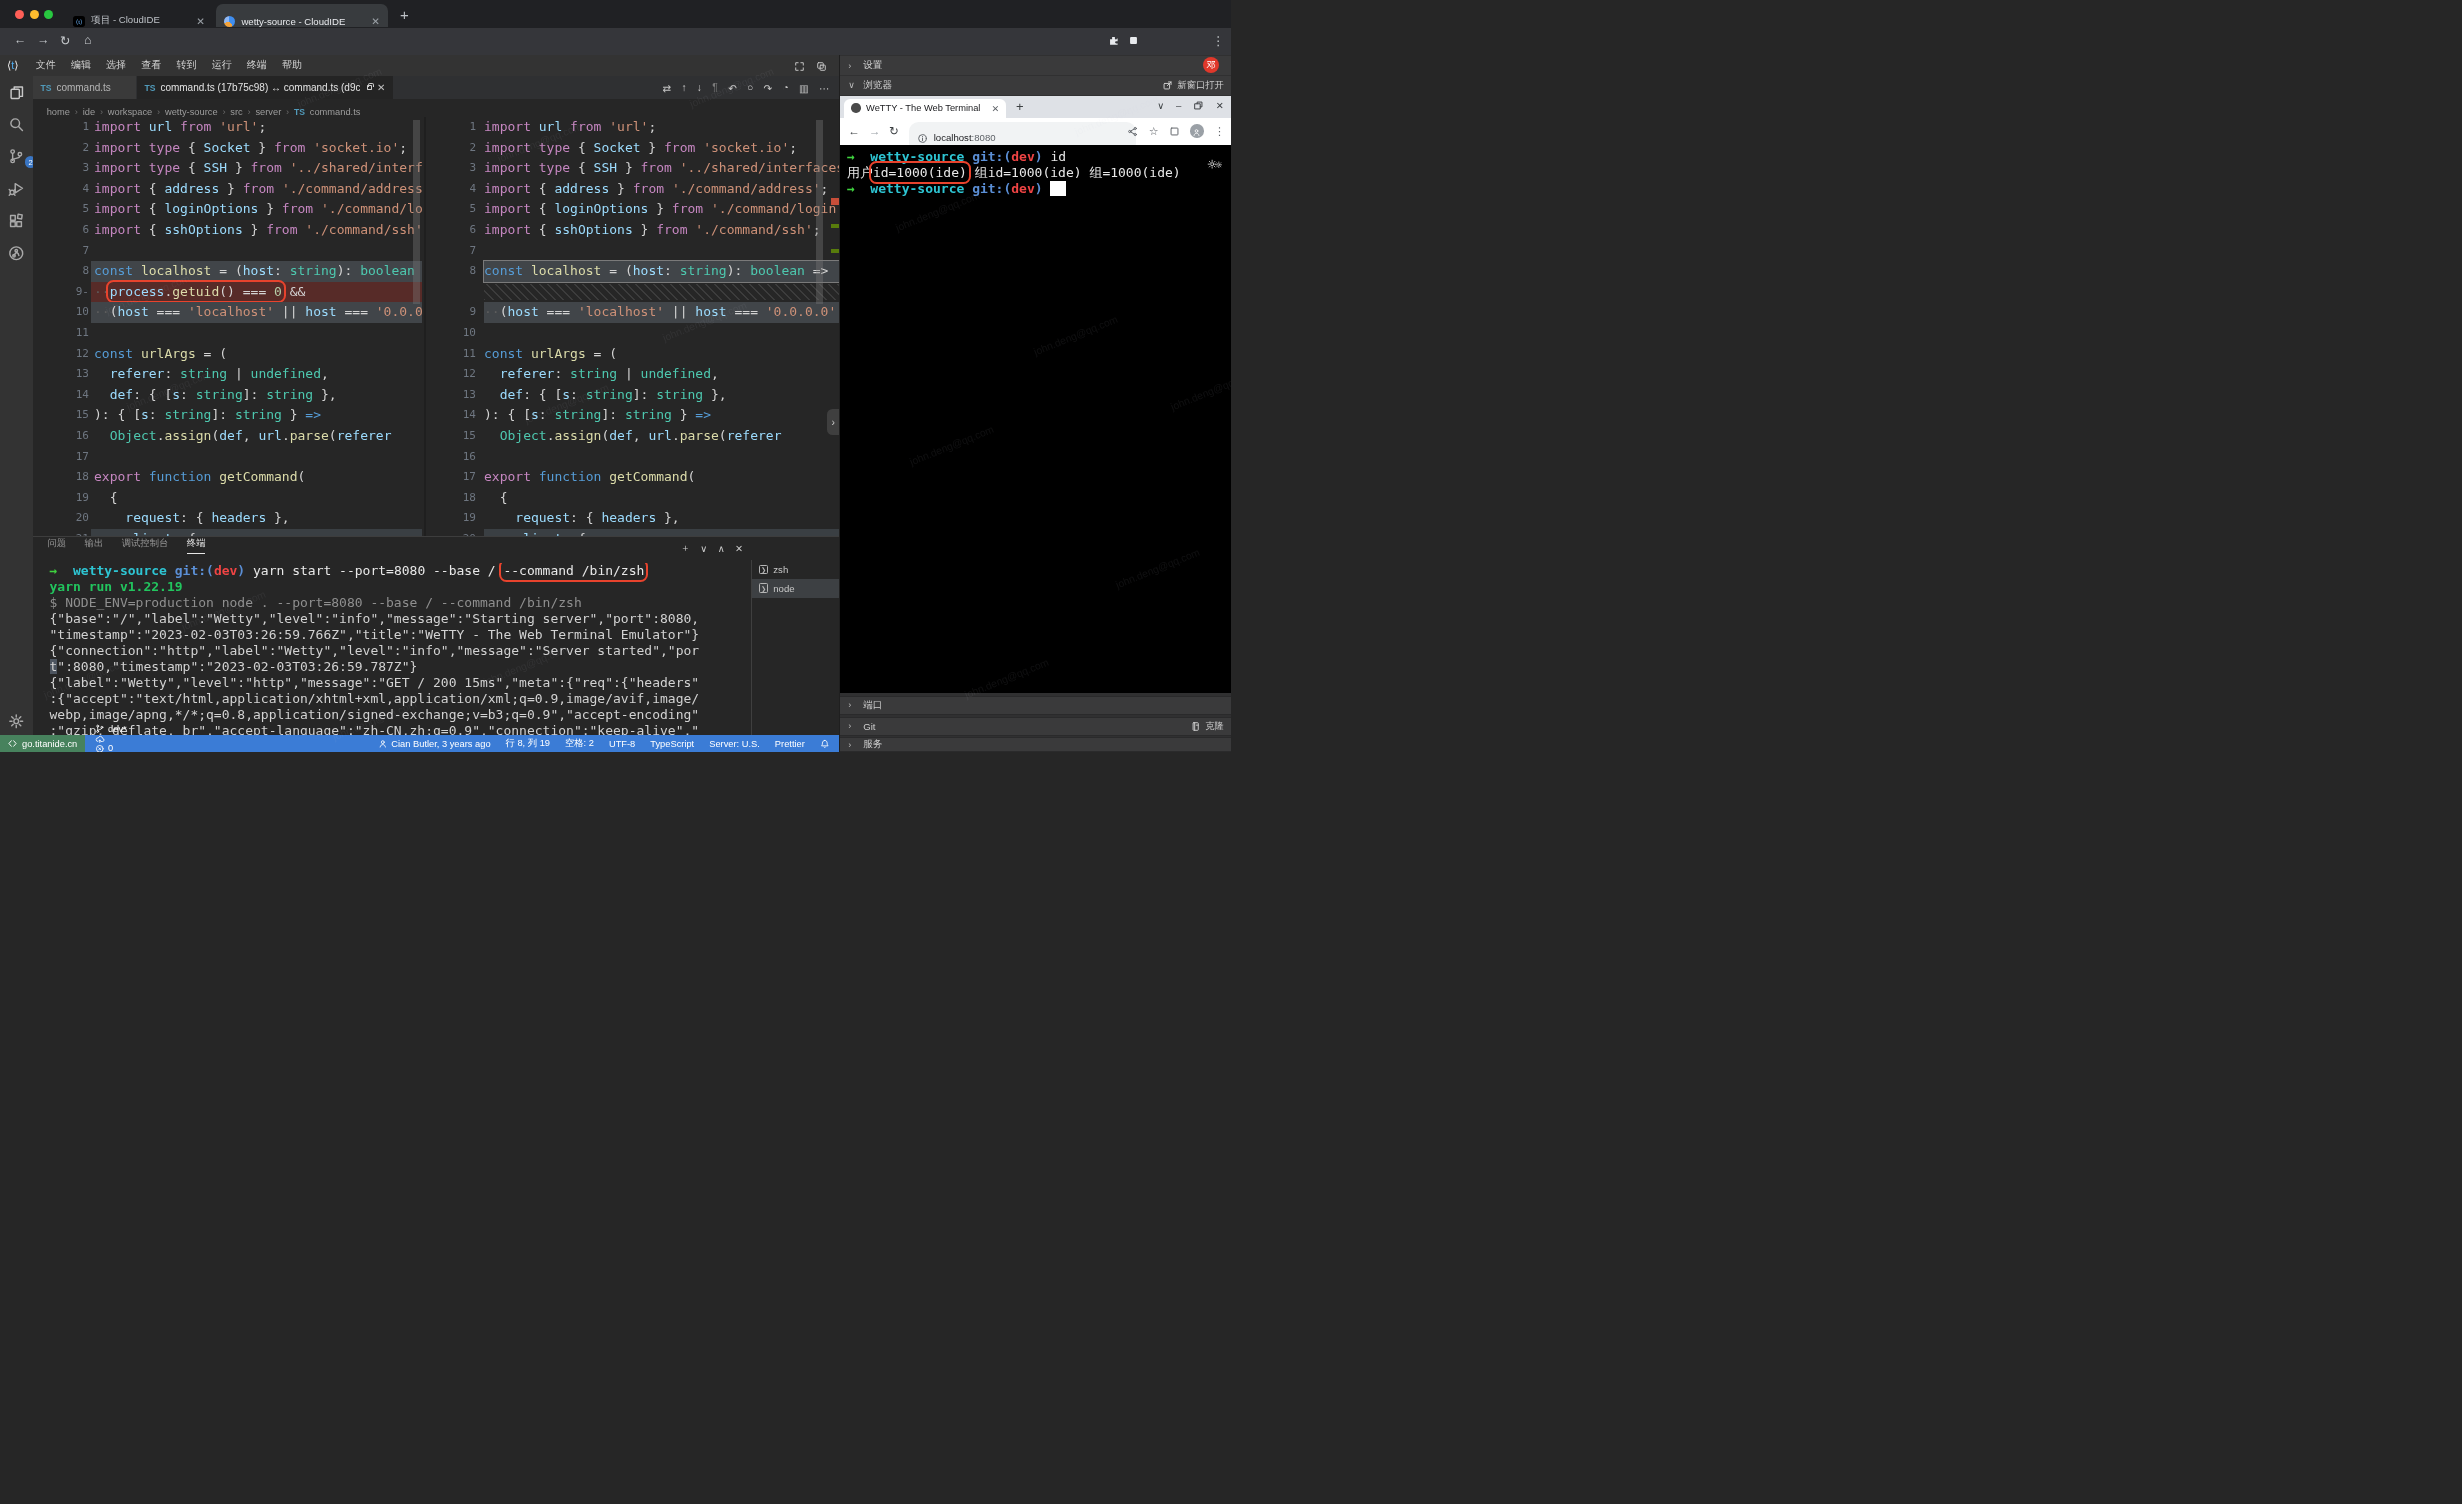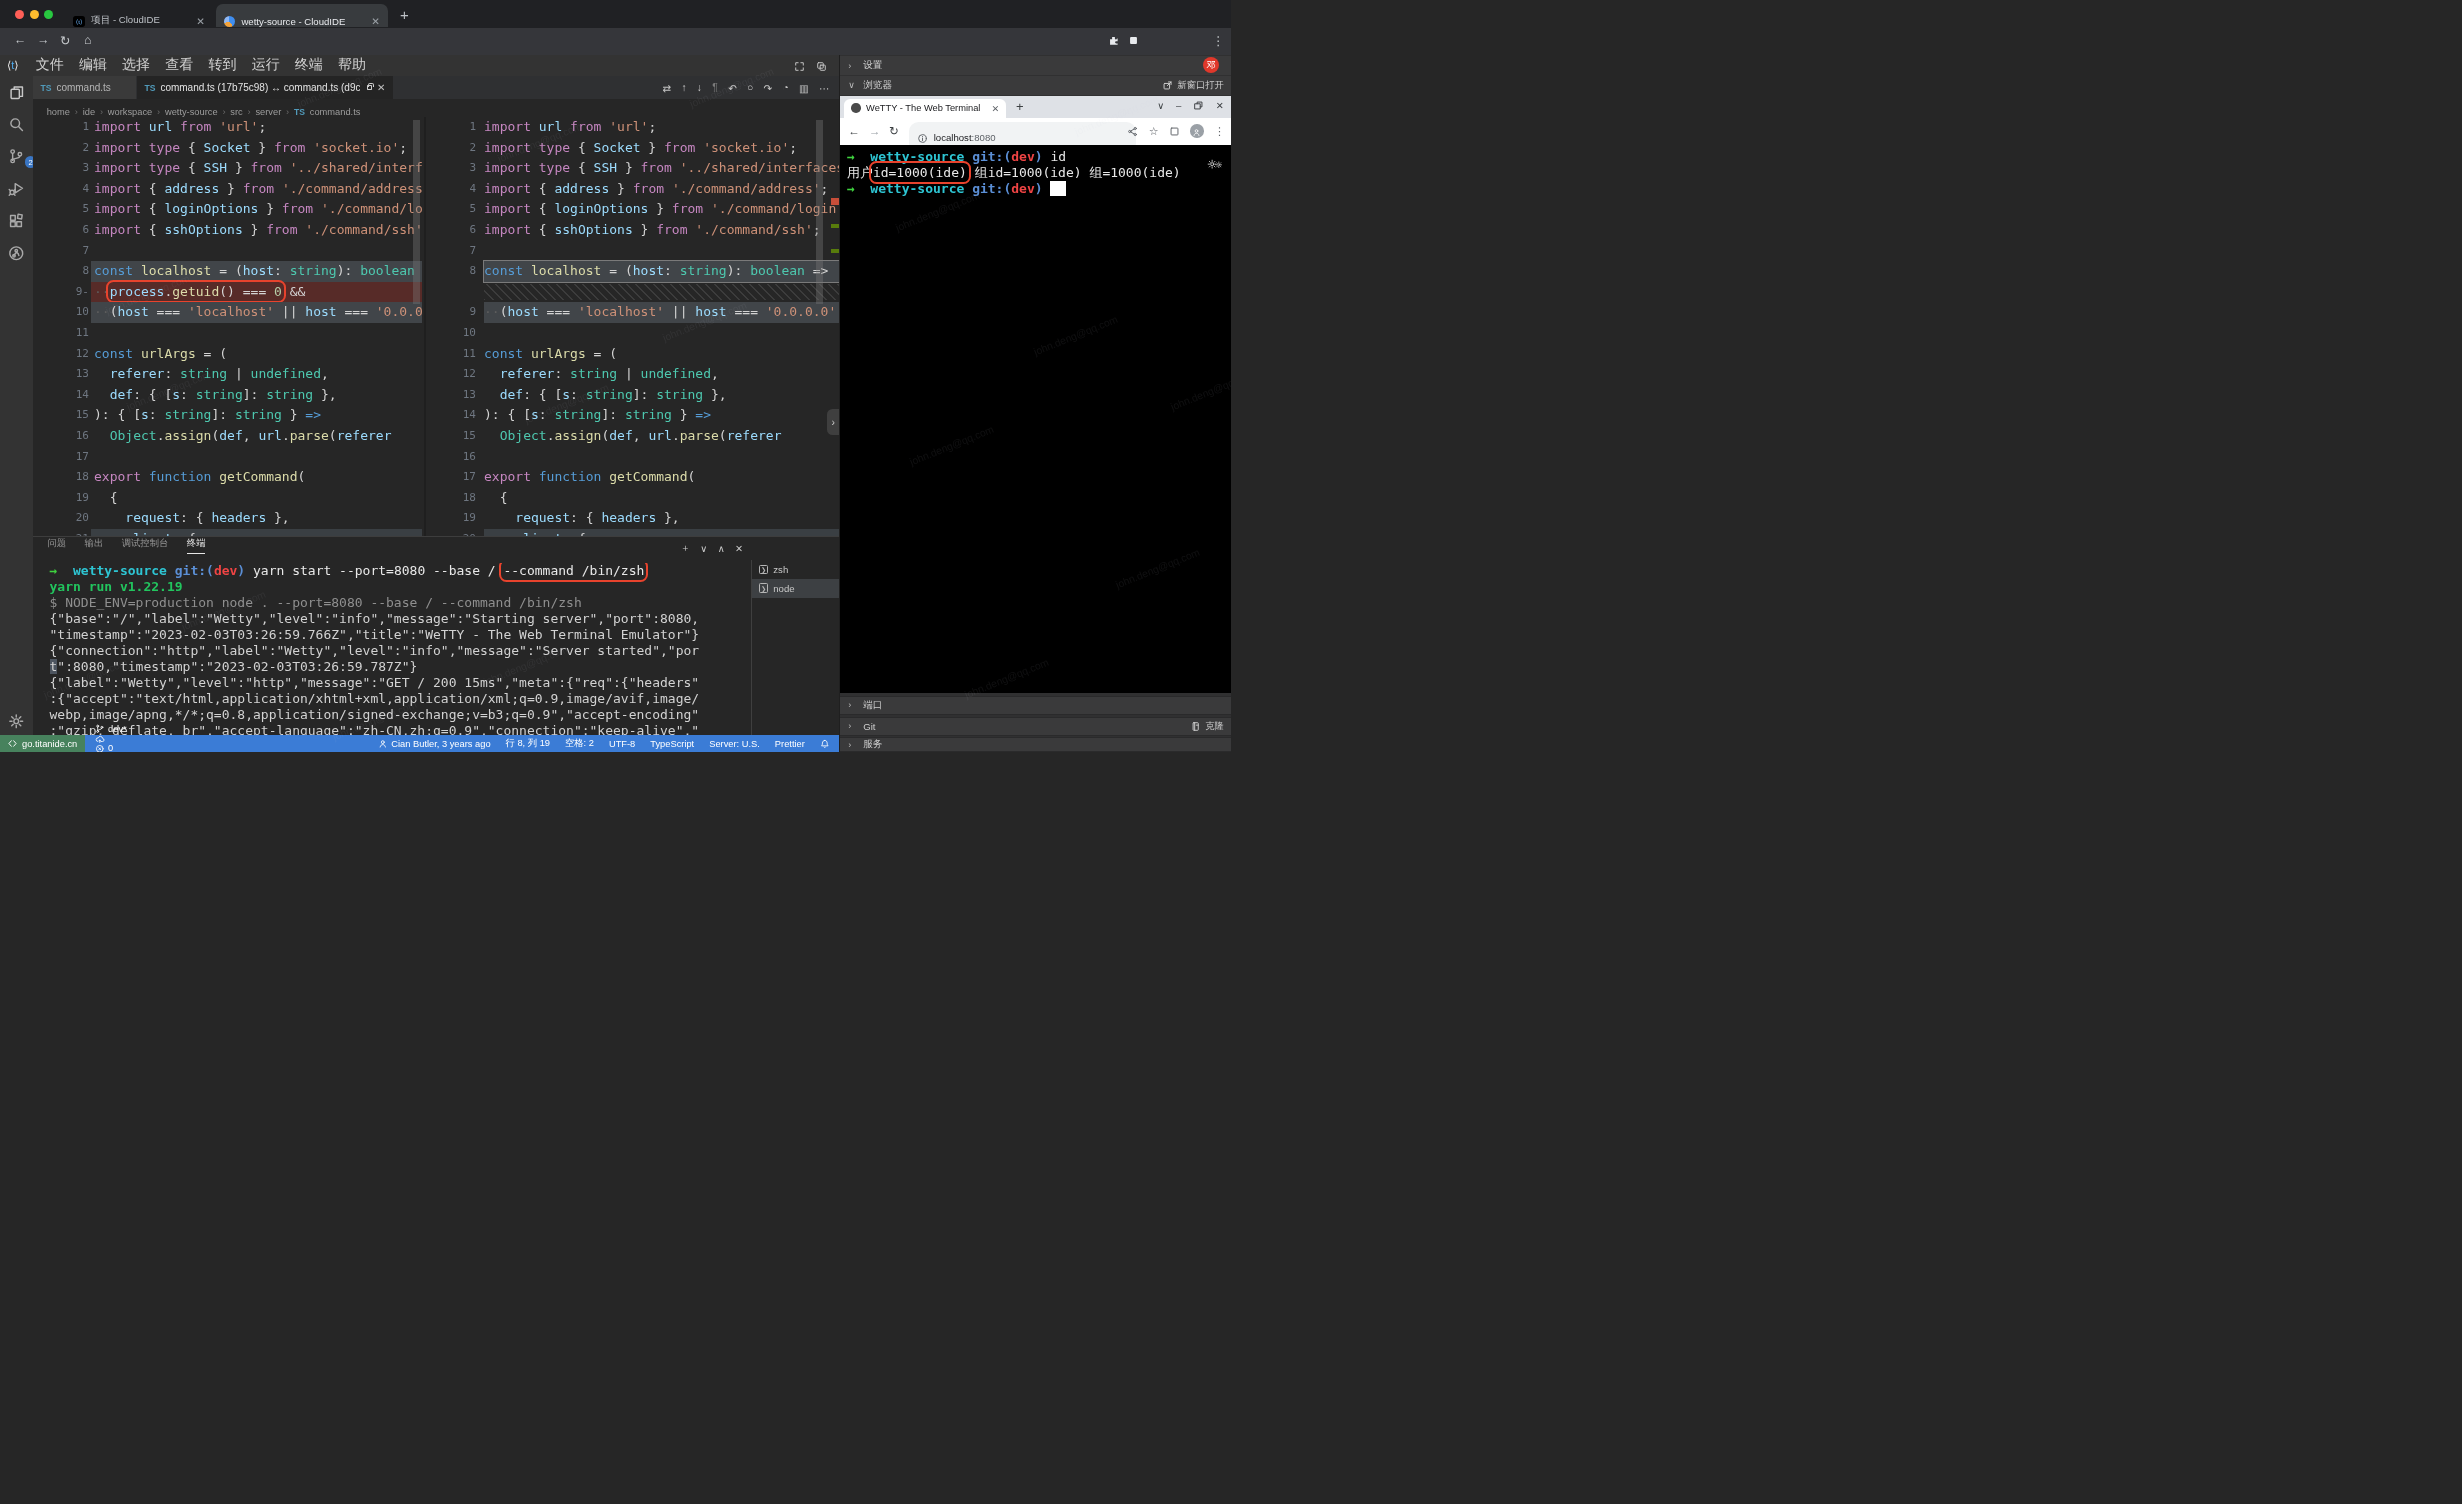--- a/index.html
+++ b/index.html
@@ -24,21 +24,21 @@
   #omni-host{color:#e8eaed;font-size:10px}#omni-path{color:#9aa0a6;font-size:10px}
   #omni-right{margin-left:auto;display:flex;gap:11.7px;color:#9aa0a6;align-items:center}
   #profile-chip{position:absolute;left:1145px;top:29.5px;width:54px;height:22px;border:1px solid #8ab4f8;border-radius:11.7px;display:flex;align-items:center;gap:4.1px;padding:0 2.1px}
   #profile-avatar{width:18px;height:18px;border-radius:50%;background:#6845c8;color:#fff;font-size:9px;display:flex;align-items:center;justify-content:center}
   #profile-status{color:#8ab4f8;font-size:9.3px}
 
   
   #menubar{position:absolute;left:0;top:55px;width:839px;height:20.6px;background:#333333;display:flex;align-items:center}
   #ide-logo{color:#e6e6e6;font-size:11px;margin:0 9.6px 0 6.9px}
   #ide-logo b{color:#4facf0;font-weight:400}
-  .menu-item{color:#d2d2d2;font-size:14px;padding:0 7.6px}
+  .menu-item{color:#d2d2d2;font-size:10px;padding:0 7.6px}
   #menubar-icons{position:absolute;right:12.4px;top:4.1px;display:flex;gap:11px;color:#c8c8c8}
 
   
   #activitybar{position:absolute;left:0;top:76px;width:33px;height:660px;background:#333333}
   .act-ic{position:absolute;left:8.2px;width:16.5px;height:16.5px;color:#a9a9a9}
   .act-badge{position:absolute;left:16.5px;top:8.2px;width:11.7px;height:11.7px;border-radius:50%;background:#3a76c4;color:#fff;font-size:7.6px;display:flex;align-items:center;justify-content:center}
 
   
   #etabs{position:absolute;left:33px;top:76px;width:806px;height:23.4px;background:#2f3032}
   .etab{position:absolute;top:0;height:23.4px;display:flex;align-items:center;gap:4.8px;padding:0 7.6px;font-size:10px}

